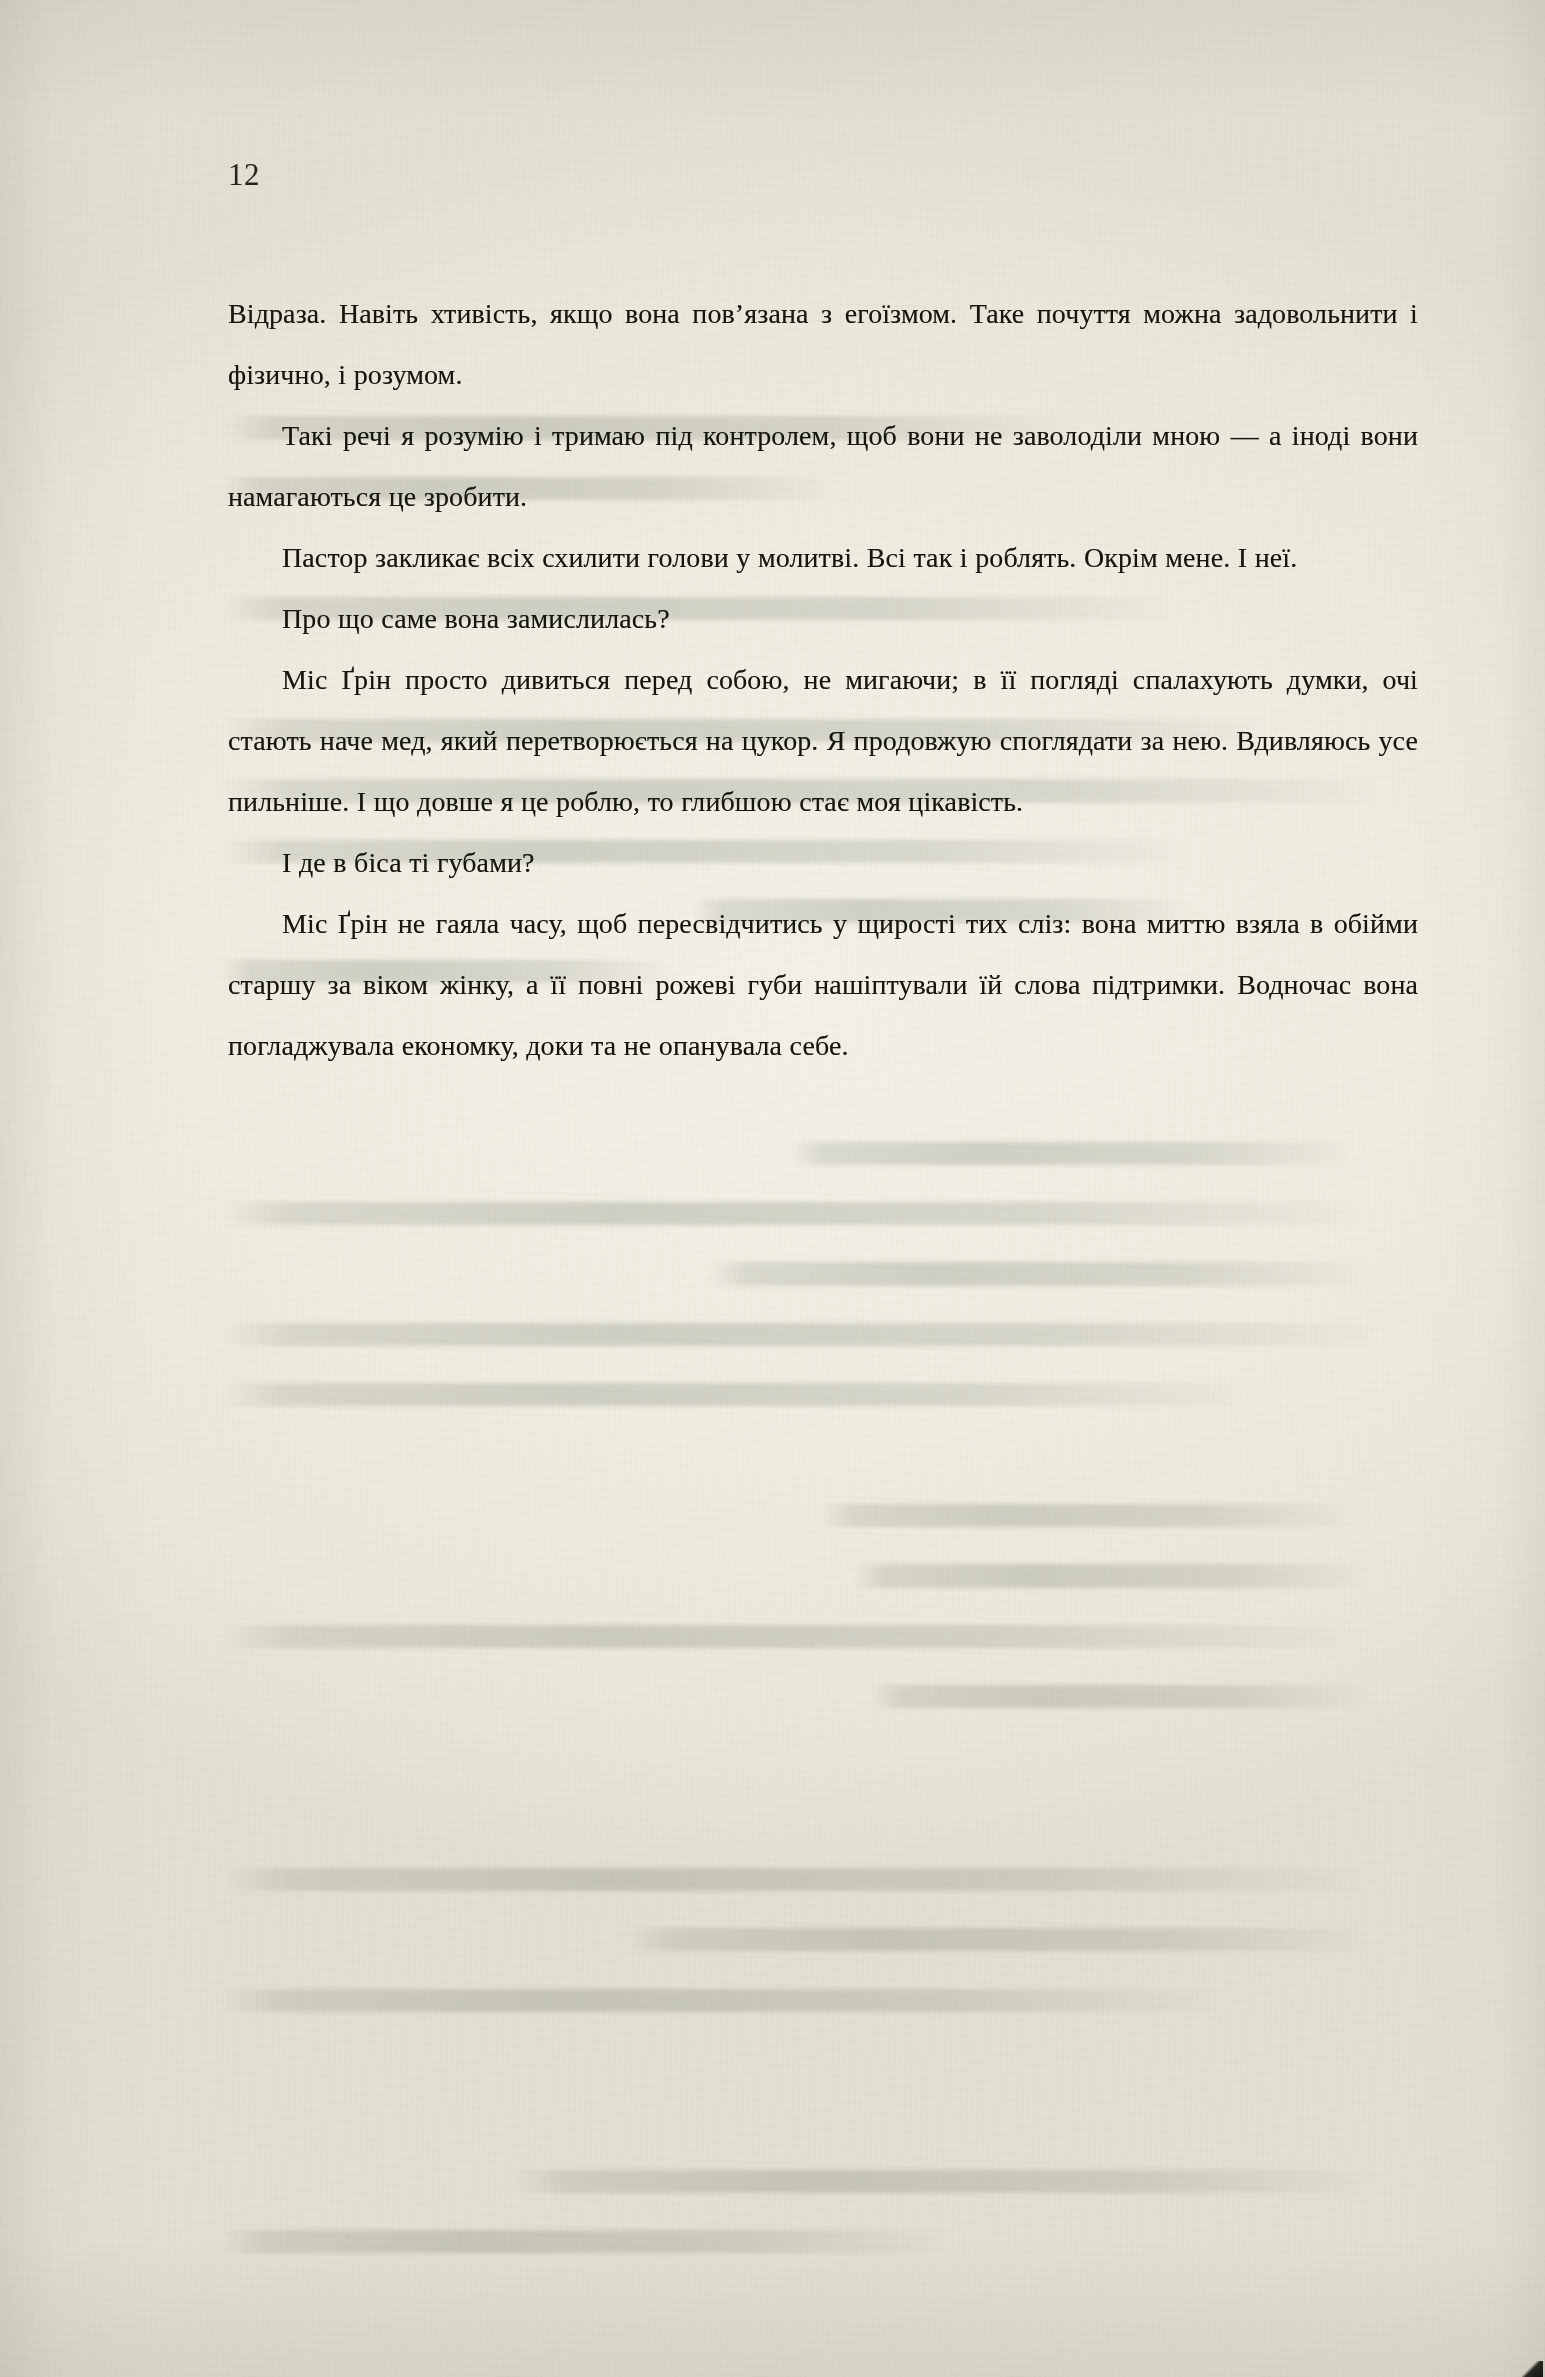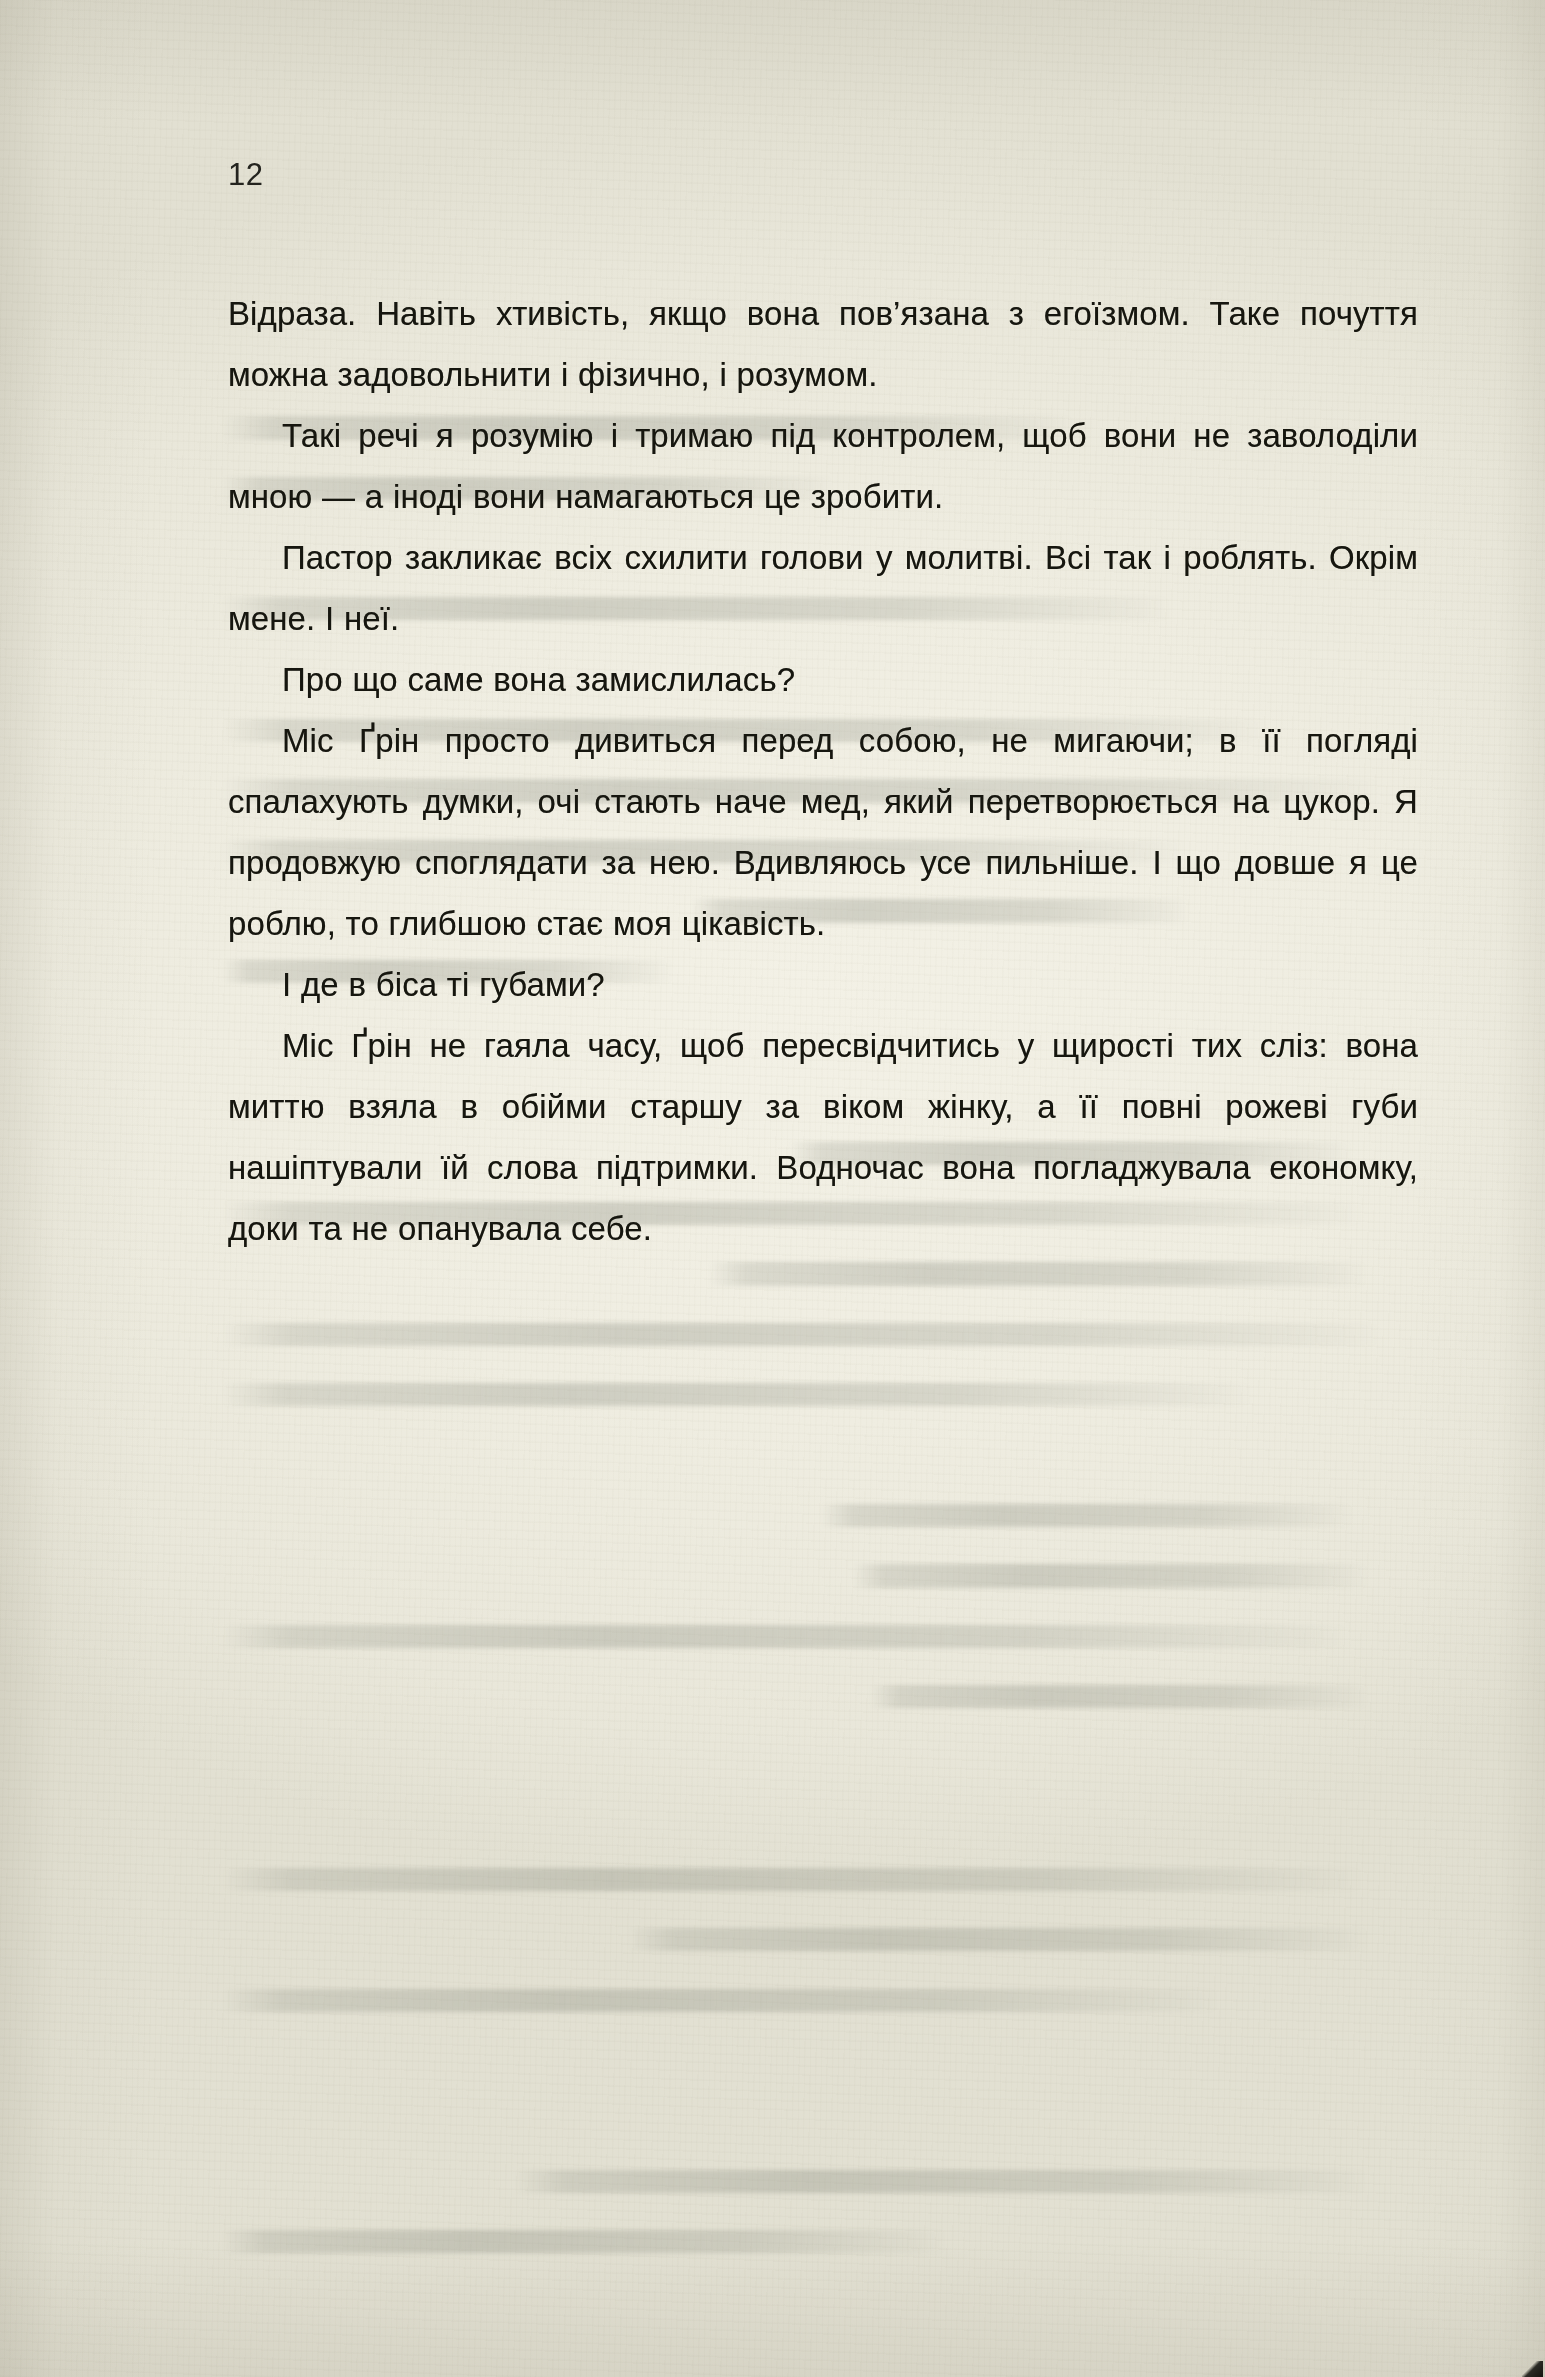--- a/index.html
+++ b/index.html
@@ -10,21 +10,21 @@
   }
 
   
   .page {
     position: relative;
     width: 1546px;
     height: 2377px;
     overflow: hidden;
     background:
       radial-gradient(ellipse 1208px 886px at 52% 42%, #f3f1e6 0%, #efede1 48%, #e9e7da 82%, #e2e0d2 100%);
-    font-family: Liberation Sans, sans-serif;
+    font-family: Liberation Serif, serif;
     color: #1a1a18;
     -webkit-font-smoothing: antialiased;
   }
 
   
   .page::before {
     content: "";
     position: absolute;
     inset: 0;
     pointer-events: none;
@@ -86,21 +86,21 @@
     left: 228px;
     top: 283px;
     width: 1190px;
     z-index: 3;
   }
 
   .textblock p {
     margin: 0;
     text-indent: 54px;
     text-align: justify;
-    font-size: 33px;
+    font-size: 28px;
     line-height: 61px;
     letter-spacing: 0.1px;
     word-spacing: 0.4px;
     color: #16160f;
     text-shadow: 0 0 0.6px rgba(30,30,24,0.45);
   }
   .textblock p.first { text-indent: 0; }
 
   
   .corner-mark {

